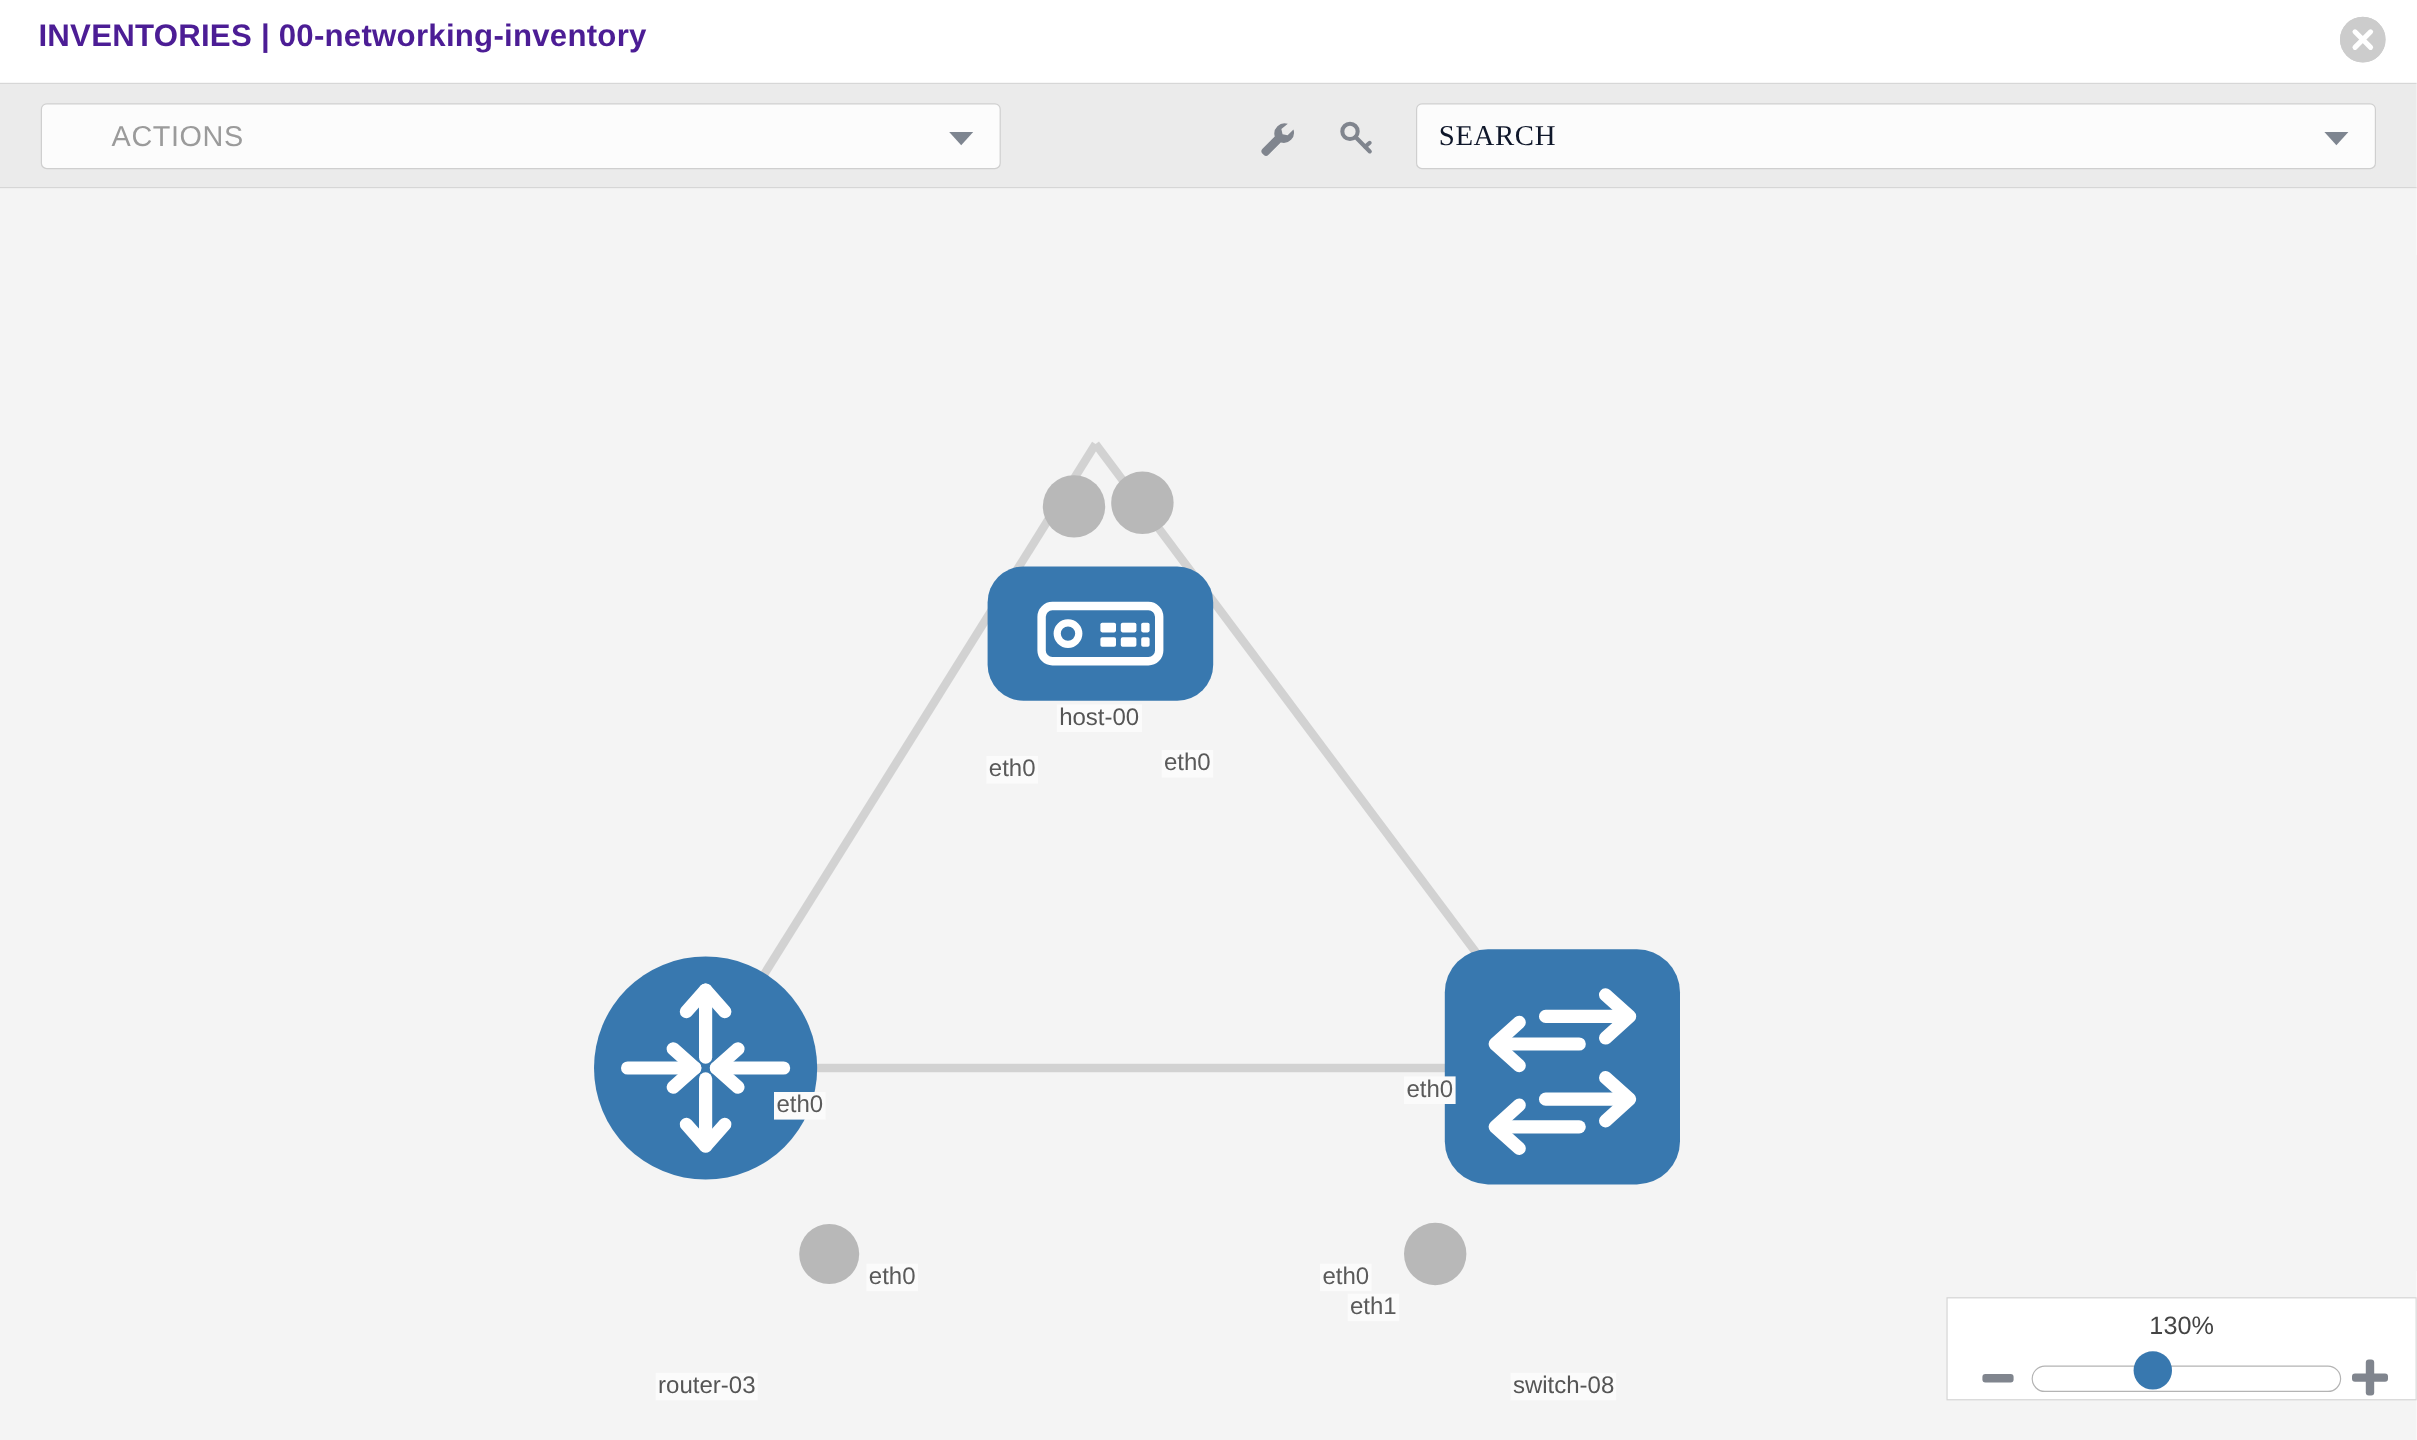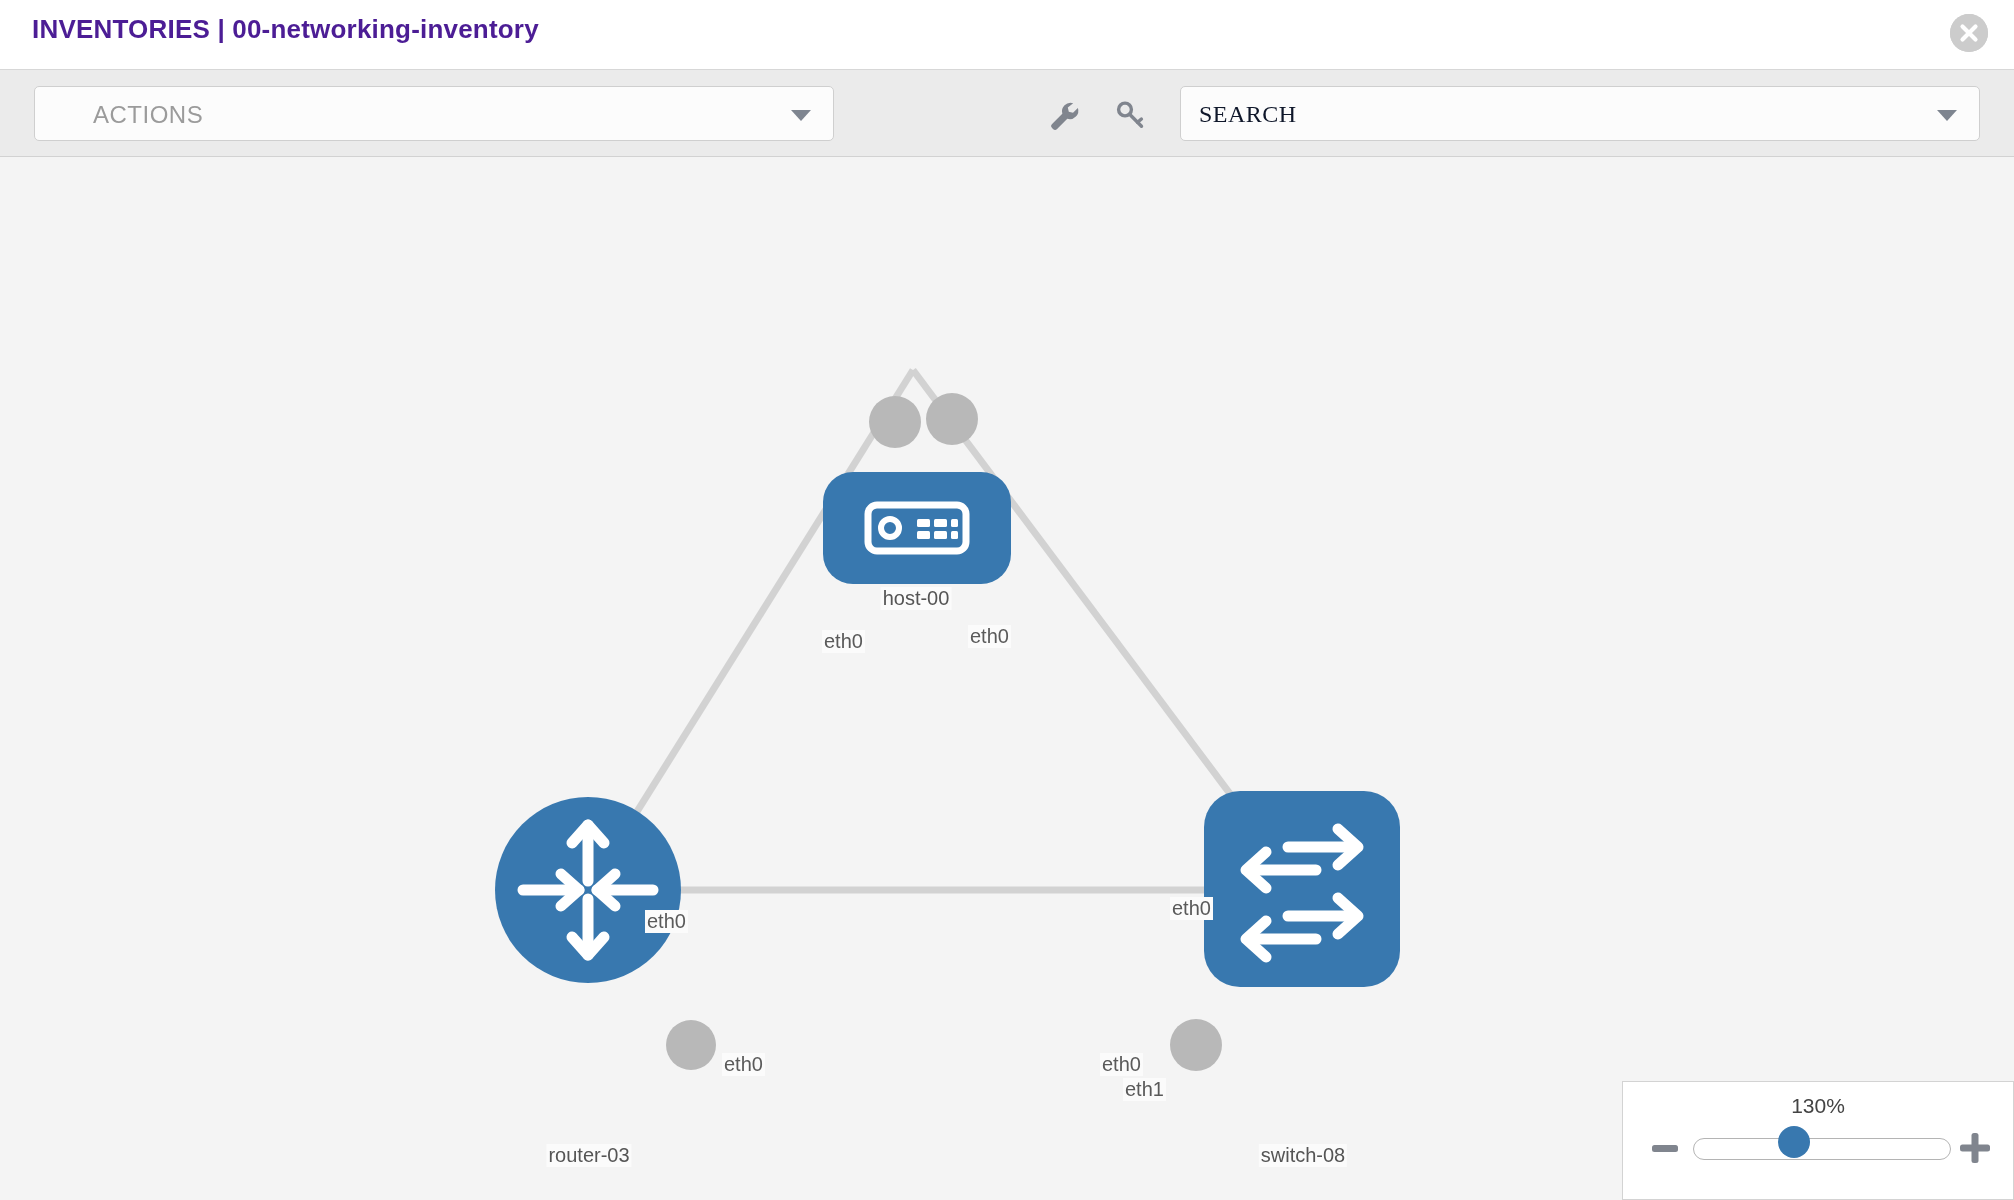--- a/index.html
+++ b/index.html
@@ -159,21 +159,21 @@
     padding: 0 2px;
     margin-top: 28px;
   }
 
   
   .zoom-panel {
     position: absolute;
     left: 1622px;
     top: 1081px;
     width: 392px;
-    height: 119px;
+    height: 86px;
     background: #ffffff;
     border: 1px solid #d3d3d3;
     box-sizing: border-box;
   }
   .zoom-value {
     position: absolute;
     top: 12px;
     left: 0;
     width: 100%;
     text-align: center;

